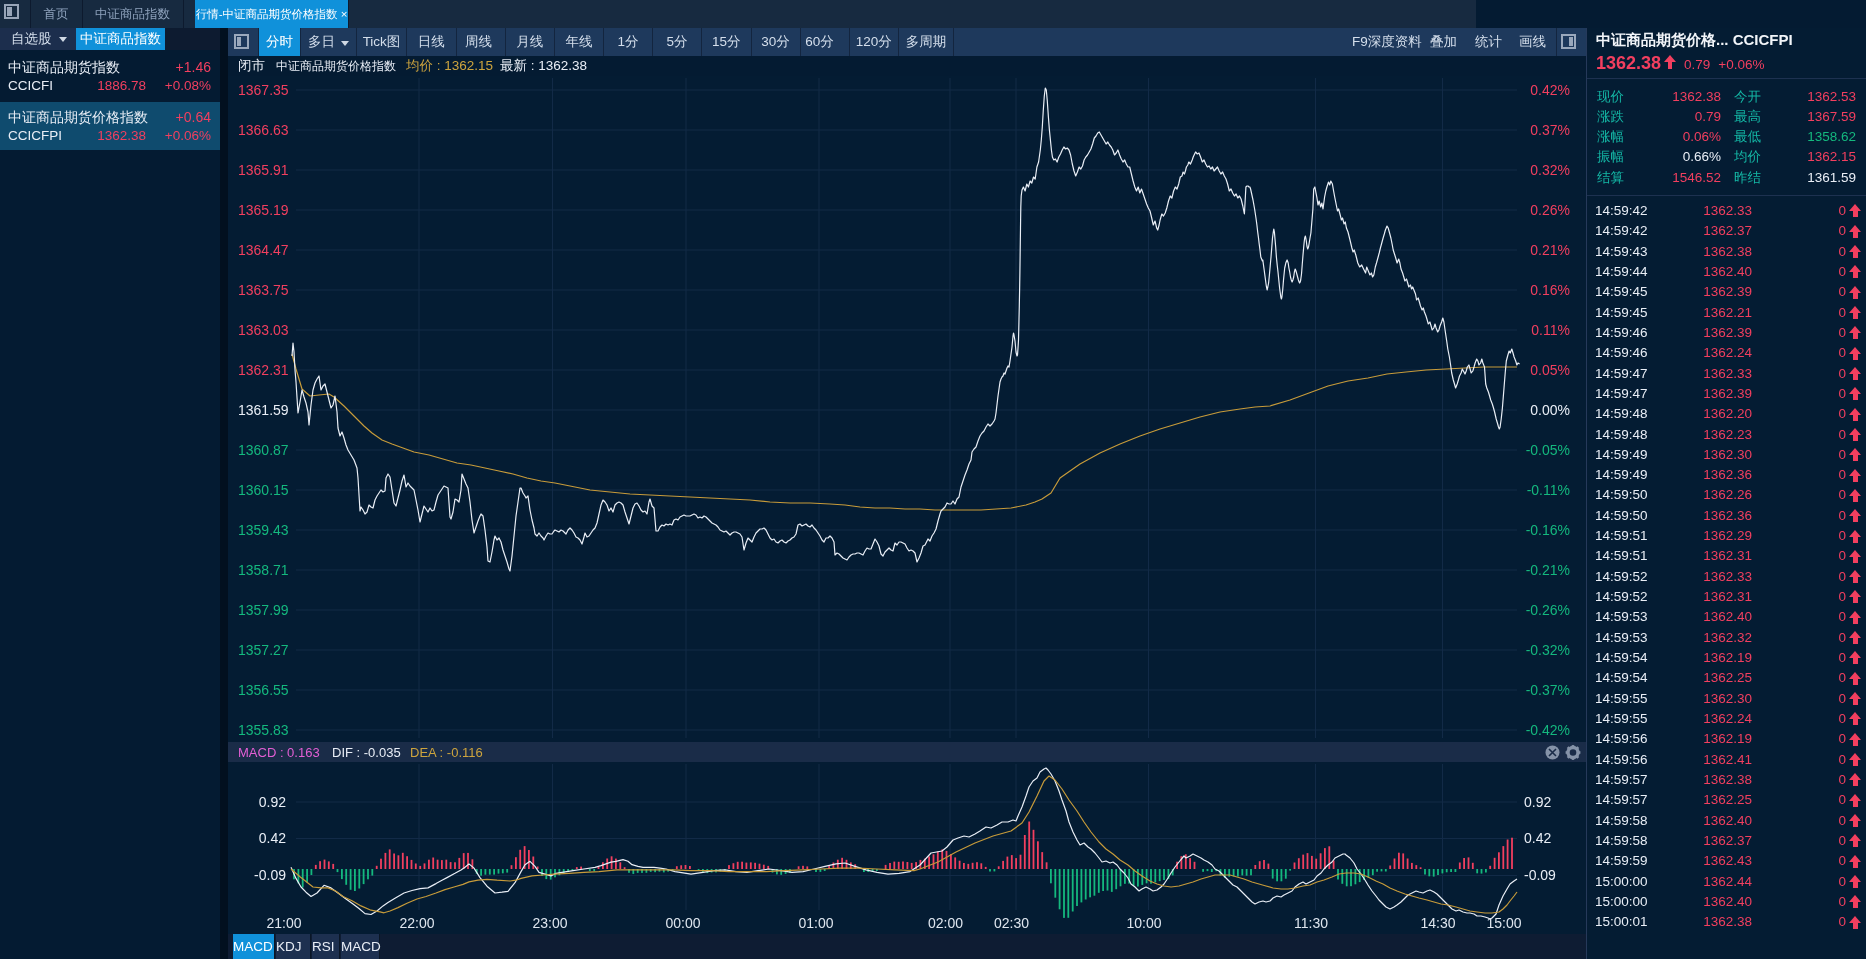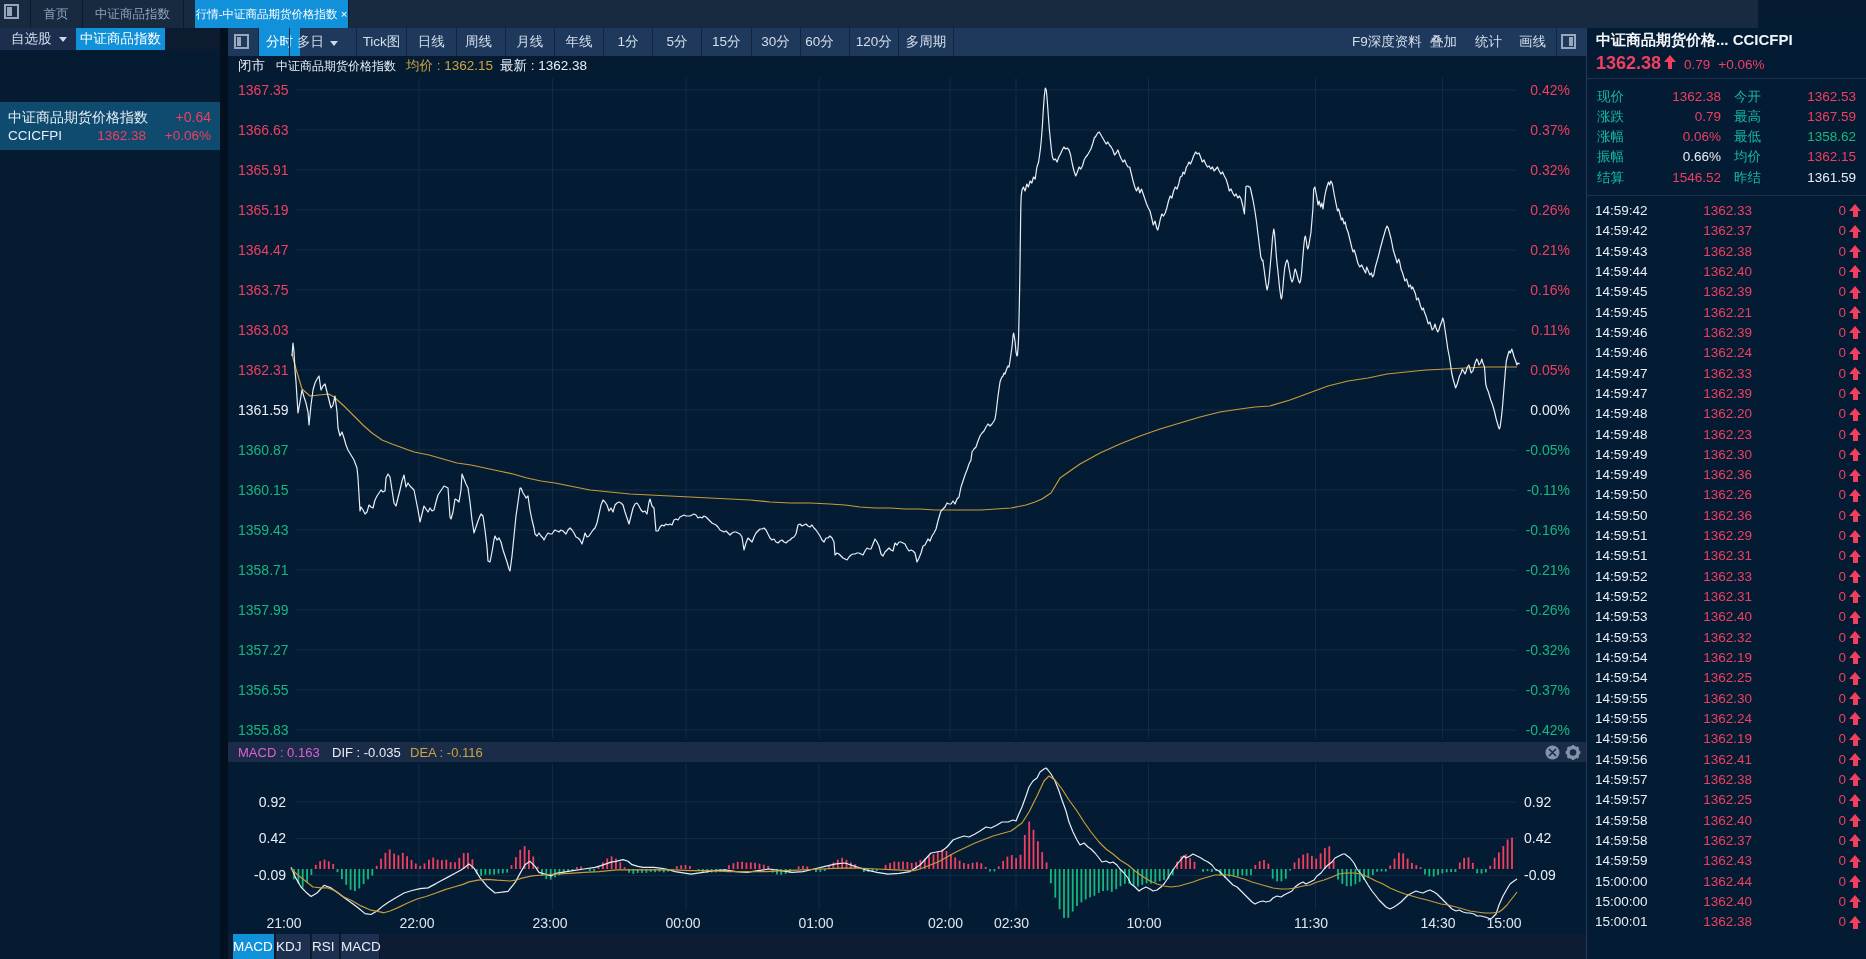--- a/index.html
+++ b/index.html
@@ -1,16 +1,16 @@
 <!DOCTYPE html>
 <html><head><meta charset="utf-8">
 <style>
 *{margin:0;padding:0;box-sizing:border-box}
 html,body{width:1866px;height:959px;overflow:hidden;background:#041b32;font-family:"Liberation Sans",sans-serif;-webkit-font-smoothing:antialiased}
-#top{position:absolute;left:0;top:0;width:1758px;height:28px;background:#172a40}
+#top{position:absolute;left:0;top:0;width:1476px;height:28px;background:#172a40}
 .ticon{position:absolute;width:15px;height:15px;border:2px solid #98a5b8;top:4px}
 .ticon i{position:absolute;top:1px;bottom:1px;width:5px;background:#98a5b8}
 #top .vsep{position:absolute;top:0;width:1px;height:28px;background:#0d1a2e}
 .ttab{position:absolute;top:0;height:28px;line-height:28px;color:#8fa3bd;font-size:12.5px;text-align:center}
 #acttab{position:absolute;left:195px;top:0;width:153px;height:28px;line-height:28px;background:#1091da;color:#fff;font-size:11.5px;text-align:center;white-space:nowrap;overflow:hidden}
 #left{position:absolute;left:0;top:28px;width:220px;height:931px;background:#041b32}
 #lsub{position:absolute;left:0;top:0;width:220px;height:22px;background:#0d1b30}
 #lsub .t1{position:absolute;left:0;top:0;width:76px;height:22px;background:#1c2e4d;color:#d5dfec;font-size:13.5px;line-height:22px;padding-left:11px}
 #lsub .t1 b{position:absolute;right:9px;top:9px;width:0;height:0;border-left:4.5px solid transparent;border-right:4.5px solid transparent;border-top:5px solid #cfd8e4}
 #lsub .t2{position:absolute;left:76px;top:0;width:89px;height:22px;background:#1091da;color:#fff;font-size:13.5px;line-height:22px;text-align:center}
@@ -67,35 +67,42 @@
   <div class="ttab" style="left:82px;width:101px">中证商品指数</div>
   <div class="vsep" style="left:183px"></div>
   <div id="acttab">行情-中证商品期货价格指数 ×</div>
   <div class="vsep" style="left:348px"></div>
 </div>
 <div id="left">
   <div id="lsub">
       <span class="t1">自选股<b></b></span>
       <span class="t2">中证商品指数</span>
     </div>
+  <div class="lrow" style="top:24px">
+    <span class="n">中证商品期货指数</span>
+      <span class="chg">+1.46</span>
+    <span class="cd">CCICFI</span>
+      <span class="pr">1886.78</span>
+      <span class="pc">+0.08%</span>
+  </div>
   <div class="lrow" style="top:74px;background:#0f4b6e">
     <span class="n">中证商品期货价格指数</span>
       <span class="chg">+0.64</span>
     <span class="cd">CCICFPI</span>
       <span class="pr">1362.38</span>
       <span class="pc">+0.06%</span>
   </div>
 </div>
 <div id="gap"></div>
 <div id="tbar">
   <div class="tbicon">
       <i style="left:1px"></i>
     </div>
   <div class="tbtn act" style="left:30px;width:42px">分时</div>
-    <div class="tbtn" style="left:61px;width:56px">多日 <i class="dtri"></i></div>
+    <div class="tbtn" style="left:72px;width:56px">多日 <i class="dtri"></i></div>
     <div class="tbtn" style="left:128px;width:50px">Tick图</div>
     <div class="tbtn" style="left:178px;width:49.5px">日线</div>
     <div class="tbtn" style="left:227.5px;width:45px">周线</div>
     <div class="tbtn" style="left:276.5px;width:49.5px">月线</div>
     <div class="tbtn" style="left:326px;width:49px">年线</div>
     <div class="tbtn" style="left:375px;width:49px">1分</div>
     <div class="tbtn" style="left:424px;width:49px">5分</div>
     <div class="tbtn" style="left:473px;width:49.5px">15分</div>
     <div class="tbtn" style="left:522.5px;width:49.0px">30分</div>
     <div class="tbtn" style="left:571.5px;width:39px">60分</div>

